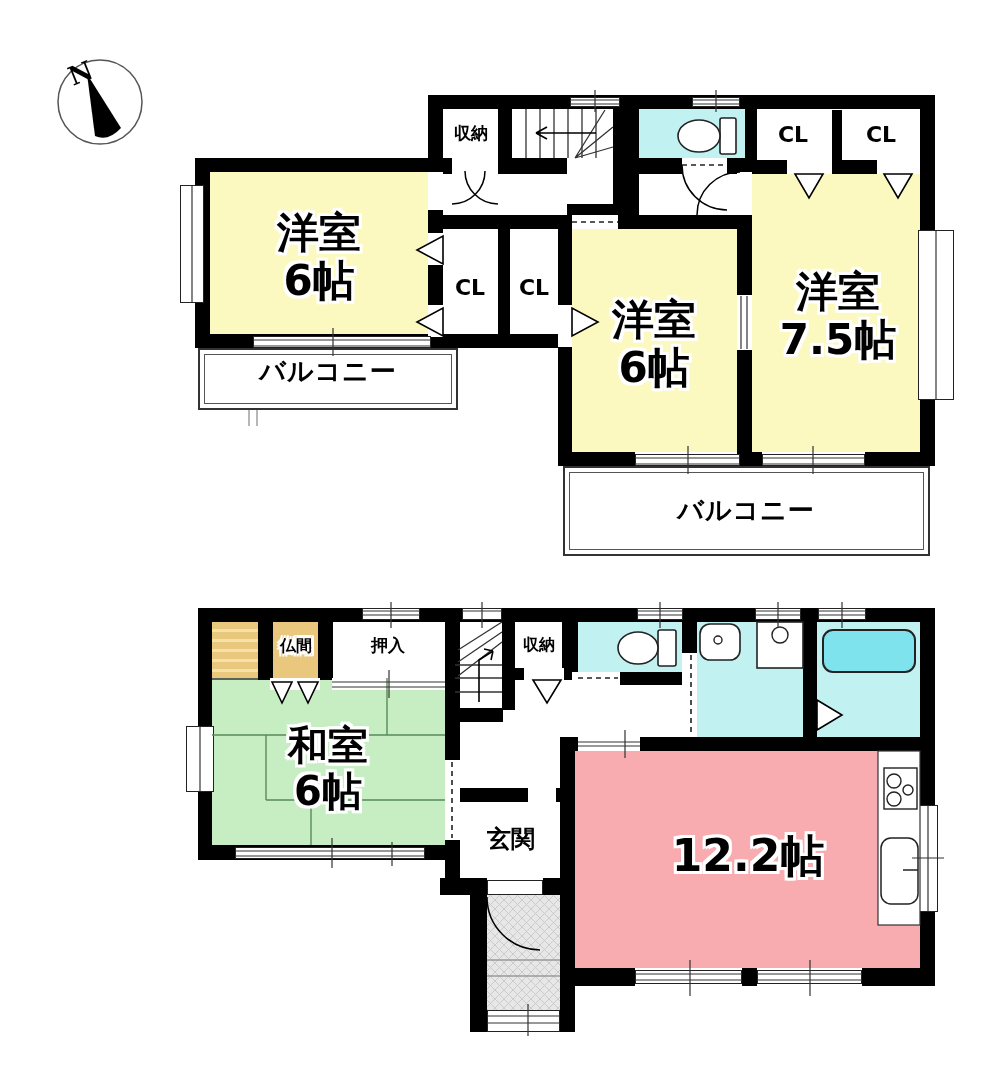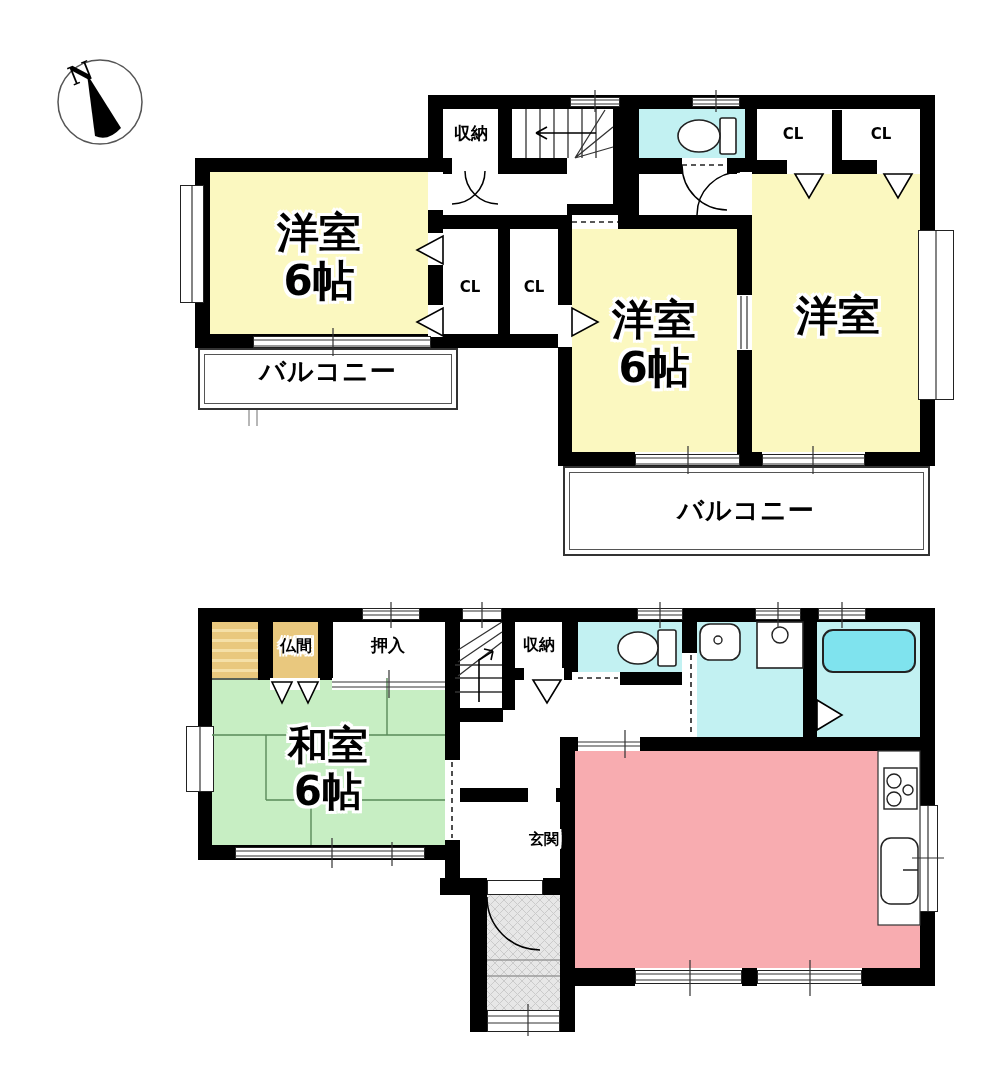--- a/index.html
+++ b/index.html
@@ -11,21 +11,21 @@
   .win{background:#fff;border:1px solid #222;z-index:11;}
   .room{z-index:1;}
   .balc{border:2px solid #333;z-index:2;}
   .balc::before{content:"";position:absolute;inset:4px;border:1px solid #555;}
   svg.ovl{position:absolute;left:0;top:0;z-index:20;}
   .lbl{transform:translate(-50%,-50%);font-weight:700;color:#000;text-align:center;
        white-space:nowrap;z-index:30;line-height:1.15;
        text-shadow:-3px -3px 0 #fff,3px -3px 0 #fff,-3px 3px 0 #fff,3px 3px 0 #fff,
                    -3px 0 0 #fff,3px 0 0 #fff,0 -3px 0 #fff,0 3px 0 #fff;}
   .big{font-size:42px;}
-  .mid{font-size:15px;}
+  .mid{font-size:22px;}
   .sm{font-size:17px;}
   .bal{font-size:26px;letter-spacing:1px;}
   .ldk{font-size:44px;}
   .north{font-family:"DejaVu Serif","Liberation Serif",serif;font-size:26px;
          transform:translate(-50%,-50%) rotate(-22deg);text-shadow:none;}
   .stripes{background:repeating-linear-gradient(to bottom,#E9C87E 0 7px,#F5E0A8 7px 10px);}
 </style>
 </head>
 <body>
 
@@ -272,28 +272,30 @@
   <div class="lbl big" style="left:319px;top:257px;">
     <div>洋室</div>
     <div>6帖</div>
   </div>
   <div class="lbl big" style="left:654px;top:344px;">
     <div>洋室</div>
     <div>6帖</div>
   </div>
   <div class="lbl big" style="left:838px;top:316px;">
     <div>洋室</div>
+    <div>7.5帖</div>
   </div>
   <div class="lbl bal" style="left:328px;top:372px;">バルコニー</div>
   <div class="lbl bal" style="left:746px;top:511px;">バルコニー</div>
 
   <div class="lbl sm" style="left:296px;top:646px;font-size:16px;">仏間</div>
   <div class="lbl sm" style="left:388px;top:646px;text-align:center;">押入</div>
   <div class="lbl sm" style="left:539px;top:645px;font-size:16px;">収納</div>
   <div class="lbl big" style="left:328px;top:768px;font-size:40px;">
     <div>和室</div>
     <div>6帖</div>
   </div>
-  <div class="lbl sm" style="left:511px;top:840px;font-size:15px;margin-left:33px;">玄関</div>
+  <div class="lbl sm" style="left:511px;top:840px;font-size:24px;">玄関</div>
   <div class="lbl ldk" style="left:748px;top:856px;">
+    <div>12.2帖</div>
   </div>
 
 </div>
 
 </body></html>

